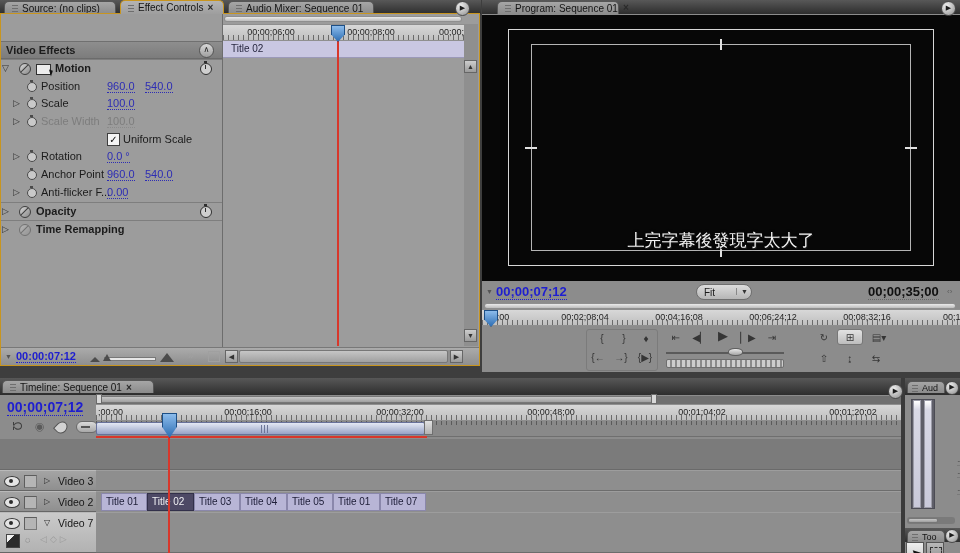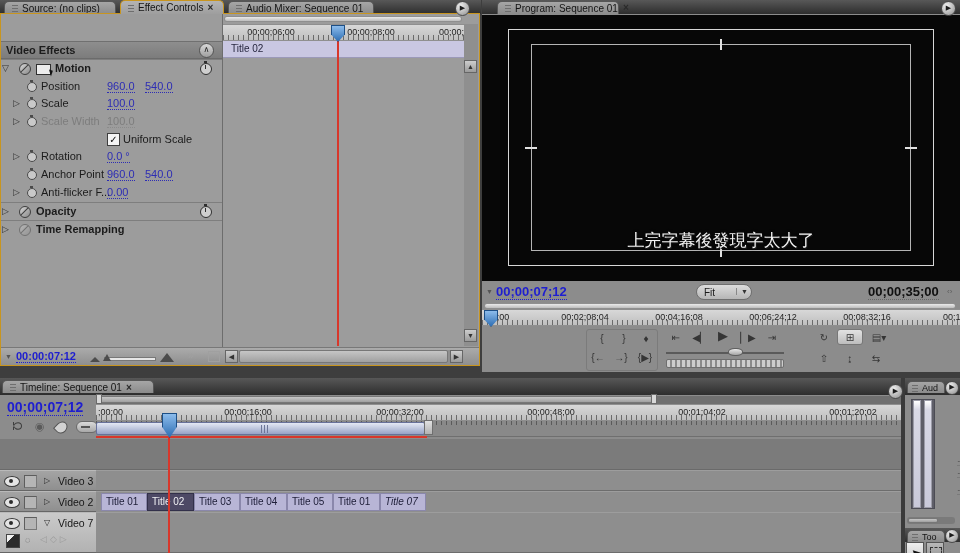--- a/index.html
+++ b/index.html
@@ -358,21 +358,21 @@
         <span class="trk-exp" style="left: 44px; top: 5px;">▷</span>
         <span class="trk-label" style="left: 58px; top: 4px;">Video 2</span>
       </div>
       <div class="trk-body" style="top: 491px; height: 35px;">
         <div class="clip" style="left: 5px; width: 46px;">Title 01</div>
         <div class="clip selected" style="left: 51px; width: 47px;">Title 02</div>
         <div class="clip" style="left: 98px; width: 46px;">Title 03</div>
         <div class="clip" style="left: 144px; width: 47px;">Title 04</div>
         <div class="clip" style="left: 191px; width: 46px;">Title 05</div>
         <div class="clip" style="left: 237px; width: 47px;">Title 01</div>
-        <div class="clip" style="left: 284px; width: 46px; font-style: italic;">Title 07</div>
+        <div class="clip" style="left: 284px; width: 46px;">Title 07</div>
       </div>
       <div class="trk-head target" style="top: 512px; height: 41px;">
         <div class="eye" style="left: 4px; top: 5px;"></div>
         <div class="tgl-well" style="left: 24px; top: 4px;"></div>
         <span class="trk-exp" style="left: 44px; top: 5px;">▽</span>
         <span class="trk-label" style="left: 58px; top: 4px;">Video 7</span>
         <div style="position: absolute; left: 6px; top: 21px; width: 12px; height: 12px; background: linear-gradient(135deg, rgb(240, 240, 240) 30%, rgb(43, 43, 43) 30%); border: 1px solid rgb(68, 68, 68);"></div>
         <span style="position: absolute; left: 25px; top: 22px; font-size: 9px; color: rgb(85, 85, 85);">◌</span>
         <span style="position: absolute; left: 40px; top: 21px; font-size: 9px; color: rgb(154, 154, 154); letter-spacing: 3px;">◁◇▷</span>
       </div>

